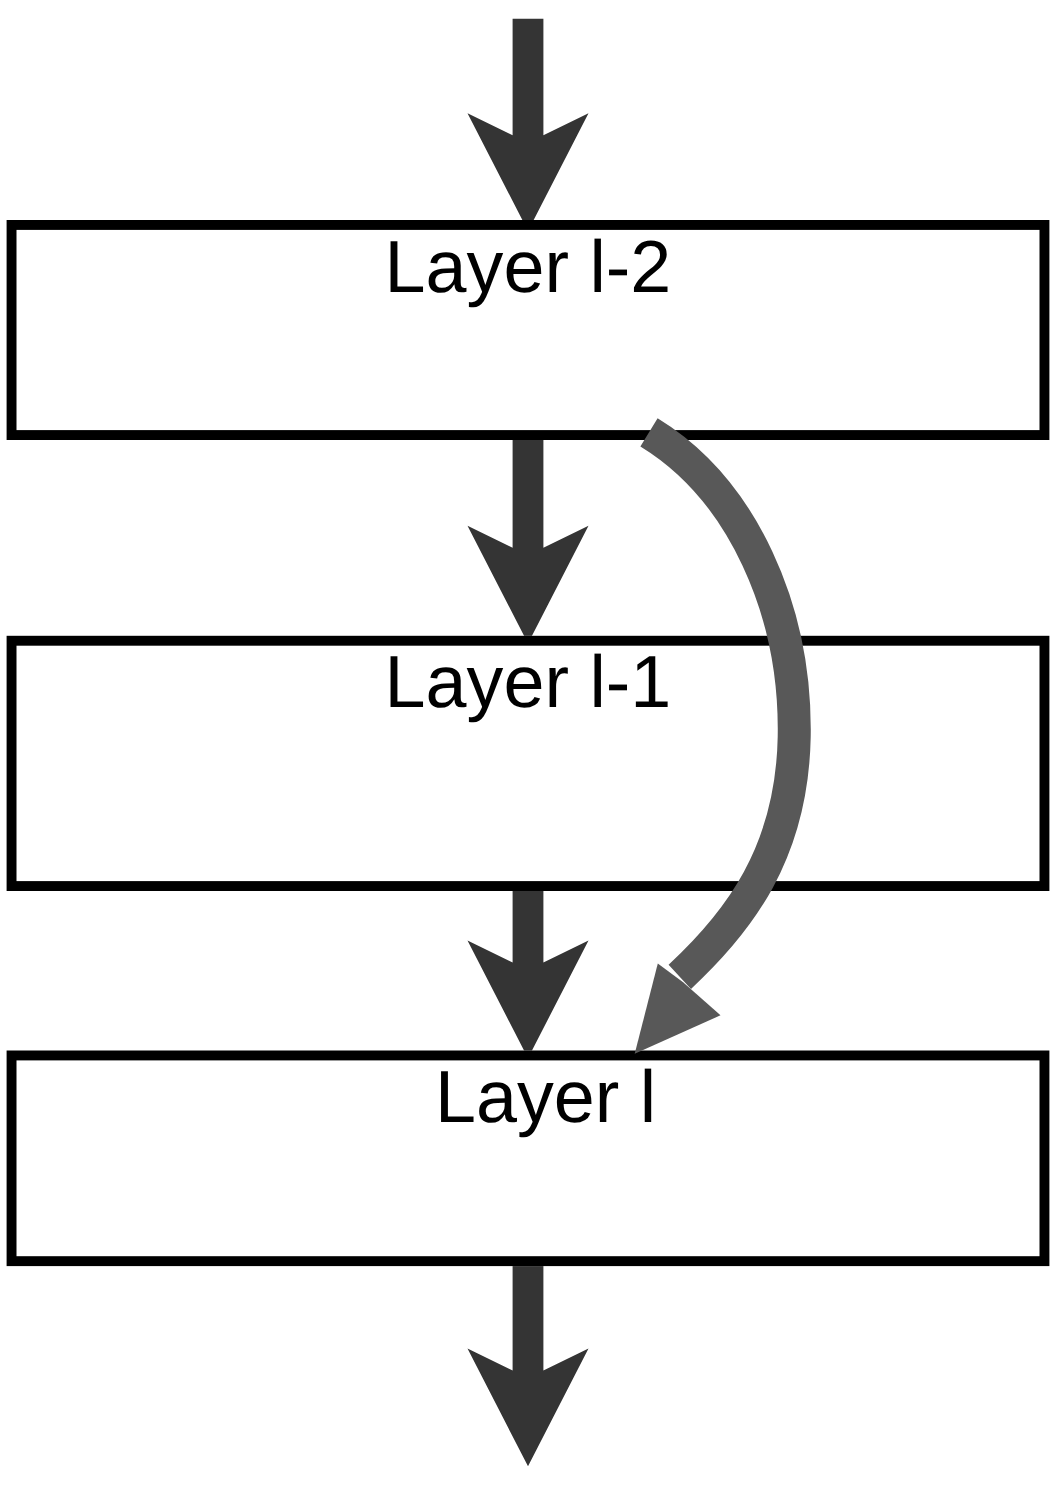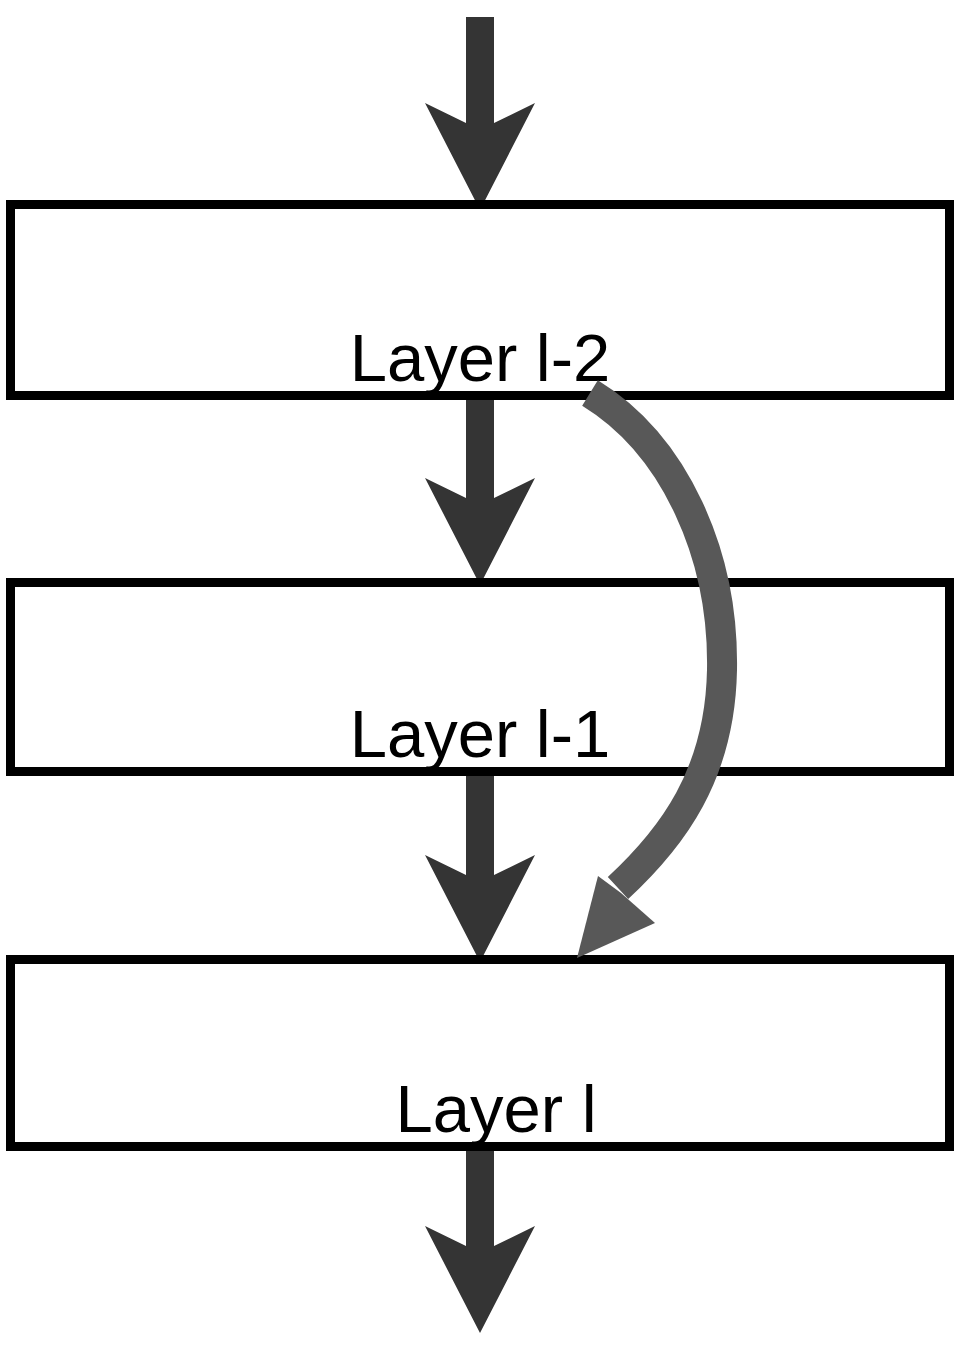--- a/index.html
+++ b/index.html
@@ -19,26 +19,26 @@
   }
   #flow-arrows { z-index: 1; }
   .layer-box {
     position: absolute;
     left: 6px;
     width: 948px;
     box-sizing: border-box;
     border: 9px solid #000000;
     background: #ffffff;
     display: flex;
-    align-items: flex-end;
+    align-items: flex-start;
     justify-content: center;
     z-index: 2;
   }
   #box-layer-l-2 { top: 200px; height: 200px; }
-  #box-layer-l-1 { top: 578px; height: 198px; }
+  #box-layer-l-1 { top: 578px; height: 232px; }
   #box-layer-l   { top: 955px; height: 196px; padding-left: 32px; }
   .layer-label {
     font-size: 67px;
     color: #000000;
     white-space: nowrap;
     line-height: 1;
   }
   #skip-arrow-layer { z-index: 3; }
 </style>
 </head>

